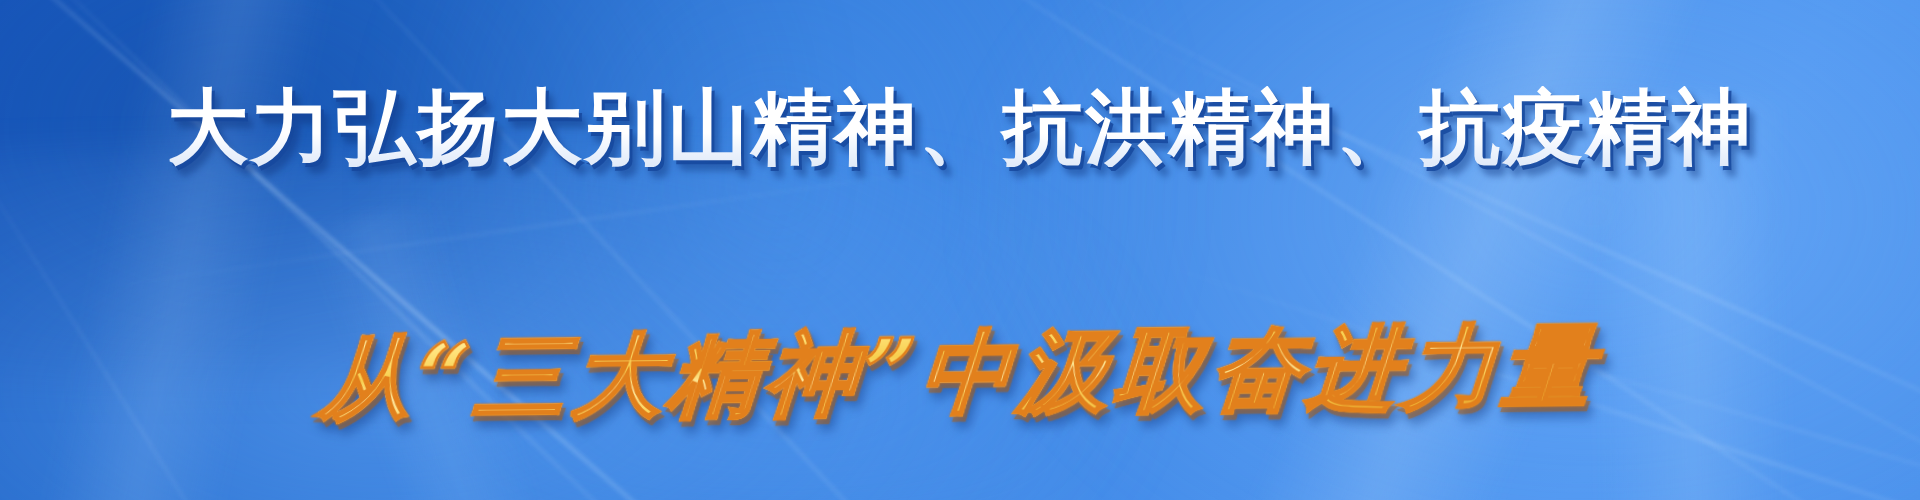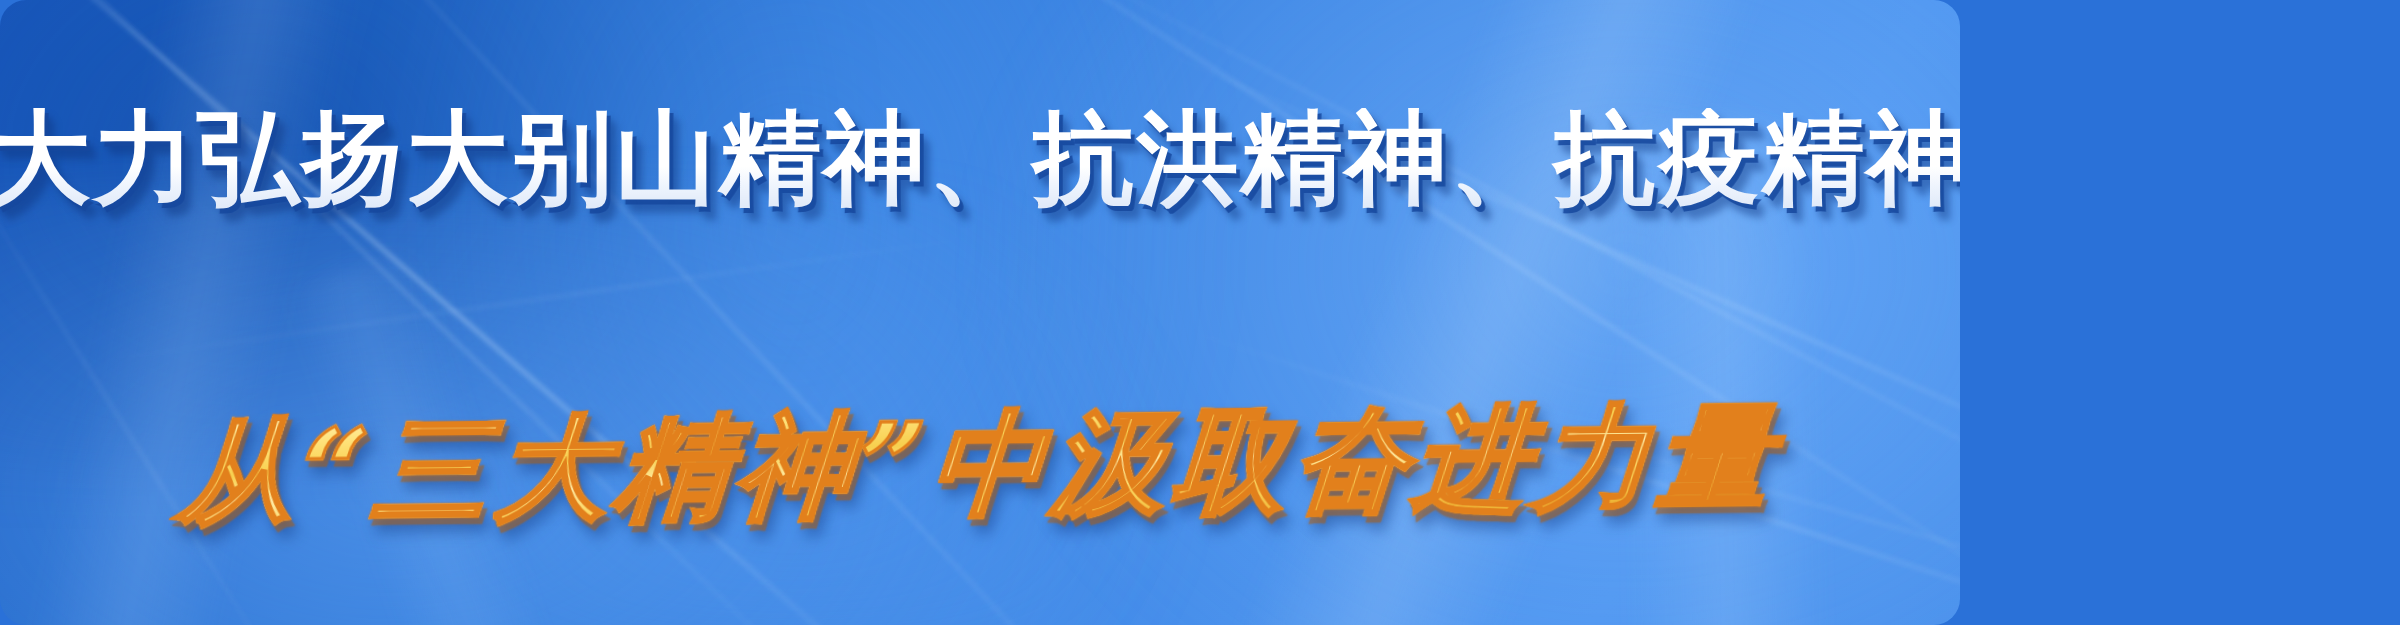--- a/index.html
+++ b/index.html
@@ -5,24 +5,23 @@
 <style>
   html,body{margin:0;padding:0;}
   body{
     width:1920px;height:500px;overflow:hidden;
     font-family:"Liberation Serif", serif;
     background:#2a71d8;
   }
 
   #banner{
     position:relative;
-    width:1568px;height:500px;
+    width:1920px;height:500px;
     overflow:hidden;
     isolation:isolate;
-    border-radius:21px;
   }
 
   
   .bg-base{
     position:absolute;inset:0;
     background:
       linear-gradient(118deg,
         #1a5cc2 0%,
         #2168ca 14%,
         #2f79d9 32%,

